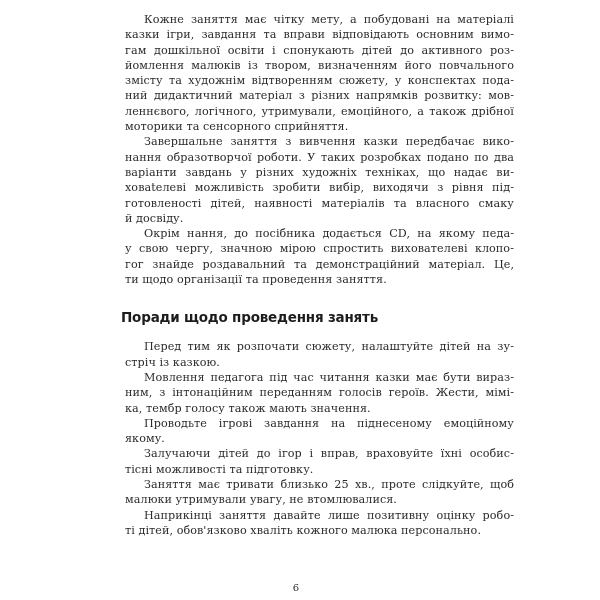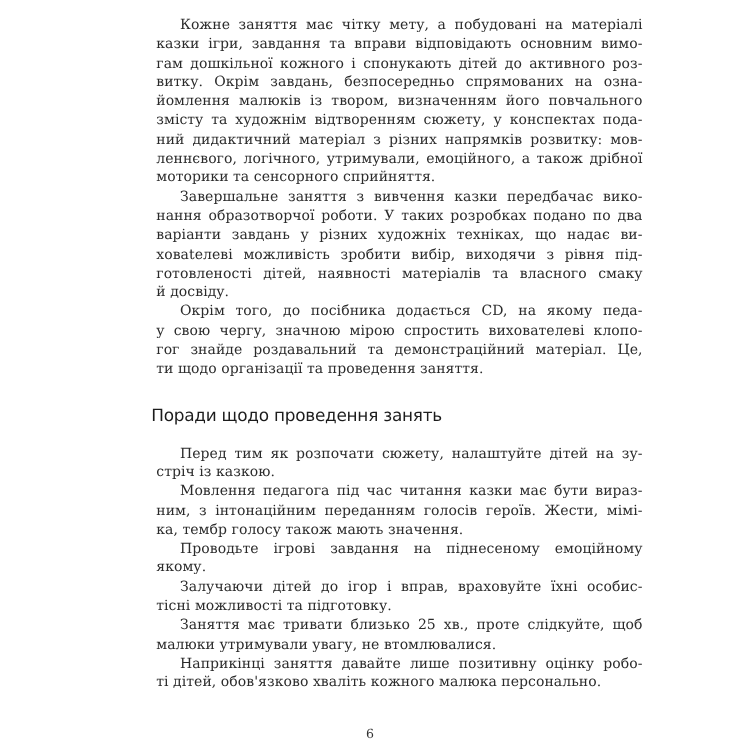--- a/index.html
+++ b/index.html
@@ -13,58 +13,57 @@
     text-align: justify;
     letter-spacing: 0.05px;
     margin-left: 24px;
   }
   .line { display: block; white-space: nowrap; text-align-last: justify; height: 15.3px; }
   .line.last { text-align-last: left; }
   .indent { padding-left: 19px; }
   .para { margin: 0; }
   .heading {
     font-family: "DejaVu Sans", sans-serif;
-    font-weight: normal;
+    font-weight: bold;
     font-size: 13.5px;
     color: #1c1c1c;
     margin: 22px 0 14px -4px;
     letter-spacing: -0.2px;
     height: 16px; line-height: 16px;
   }
   .page-number {
     position: absolute; top: 582px; left: 290px; width: 12px; text-align: center;
     font-family: "DejaVu Serif", serif; font-size: 10px; color: #333;
   }
 </style>
 </head>
 <body>
 
 <div class="page">
   <div id="section1">
       <div class="para">
         <span class="line indent">Кожне заняття має чітку мету, а побудовані на матеріалі</span>
         <span class="line">казки ігри, завдання та вправи відповідають основним вимо-</span>
-        <span class="line">гам дошкільної кожного і спонукають дітей до активного роз-</span>
-        <span class="line">витку. Окрім завдань, безпосередньо спрямованих на озна-</span>
+        <span class="line">гам дошкільної освіти і спонукають дітей до активного роз-</span>
         <span class="line">йомлення малюків із твором, визначенням його повчального</span>
         <span class="line">змісту та художнім відтворенням сюжету, у конспектах пода-</span>
         <span class="line">ний дидактичний матеріал з різних напрямків розвитку: мов-</span>
         <span class="line">леннєвого, логічного, утримували, емоційного, а також дрібної</span>
         <span class="line last">моторики та сенсорного сприйняття.</span>
       </div>
       <div class="para">
         <span class="line indent">Завершальне заняття з вивчення казки передбачає вико-</span>
         <span class="line">нання образотворчої роботи. У таких розробках подано по два</span>
         <span class="line">варіанти завдань у різних художніх техніках, що надає ви-</span>
         <span class="line">ховateлеві можливість зробити вибір, виходячи з рівня під-</span>
         <span class="line">готовленості дітей, наявності матеріалів та власного смаку</span>
         <span class="line last">й досвіду.</span>
       </div>
       <div class="para">
-        <span class="line indent">Окрім того, до посібника додається CD, на якому педа-</span>
+        <span class="line indent">Окрім нання, до посібника додається CD, на якому педа-</span>
         <span class="line">у свою чергу, значною мірою спростить вихователеві клопо-</span>
         <span class="line">гог знайде роздавальний та демонстраційний матеріал. Це,</span>
         <span class="line last">ти щодо організації та проведення заняття.</span>
       </div>
     </div>
   <div class="heading">Поради щодо проведення занять</div>
   <div id="section2">
       <div class="para">
         <span class="line indent">Перед тим як розпочати сюжету, налаштуйте дітей на зу-</span>
         <span class="line last">стріч із казкою.</span>

